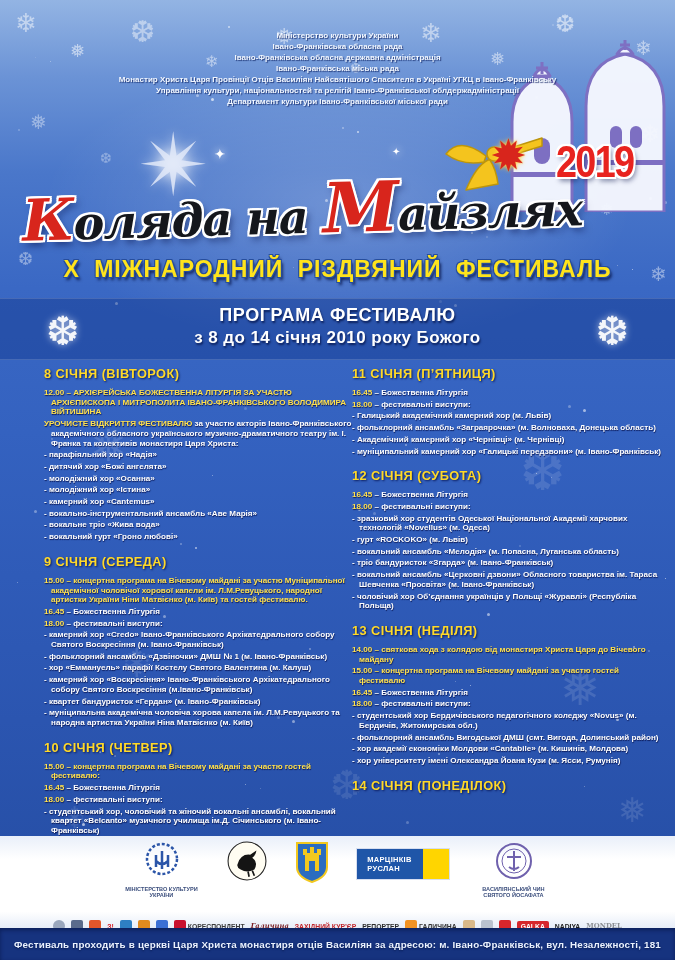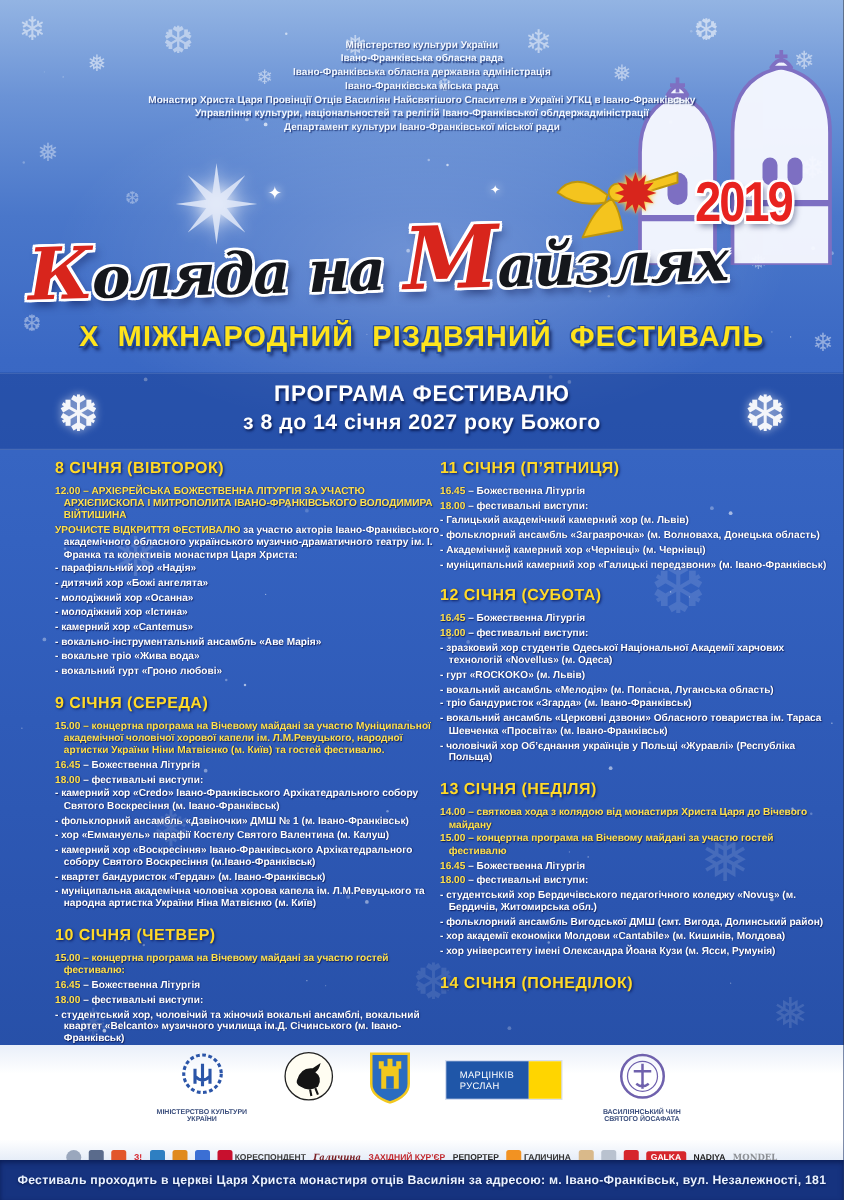--- a/index.html
+++ b/index.html
@@ -48,21 +48,21 @@
     text-shadow:1px 1px 2px rgba(8,22,86,.9);}
   .item{margin:0 0 2px 0;padding-left:7px;text-indent:-7px;font-size:8.1px;line-height:1.2;
     font-weight:bold;color:#fff;text-shadow:.5px .5px 1px rgba(8,18,76,.9);}
   .item .hl{color:#ffe14d;}
   .logo-band{position:absolute;left:0;top:836px;width:675px;height:92px;z-index:5;
     background:linear-gradient(180deg,#e9eff9,#ffffff 25%,#ffffff 82%,#e6edf8);}
   #sponsor-row{display:flex;justify-content:center;align-items:flex-start;gap:28px;height:58px;padding-top:5px;}
   .sponsor{display:flex;flex-direction:column;align-items:center;gap:1px;}
   .caption{font-size:5.6px;font-weight:bold;color:#3c4f7d;text-align:center;line-height:1.15;max-width:74px;}
   .mr-flag{display:flex;width:92px;height:30px;margin-top:8px;box-shadow:0 0 0 1px #d6def0;}
-  .mr-blue{background:#1f56a8;color:#fff;font-size:7.5px;font-weight:normal;flex:1;display:flex;flex-direction:column;
+  .mr-blue{background:#1f56a8;color:#fff;font-size:7.5px;font-weight:bold;flex:1;display:flex;flex-direction:column;
     align-items:center;justify-content:center;line-height:1.25;letter-spacing:.3px;}
   .mr-yellow{width:26px;background:#ffd500;}
   #media-row{display:flex;justify-content:center;align-items:center;gap:6px;height:24px;margin-top:15px;}
   .chip{display:inline-flex;align-items:center;gap:2px;}
   .chip .sq{width:12px;height:12px;border-radius:2px;display:inline-block;}
   .chip .sq.circle{border-radius:50%;}
   .chip .lbl{font-size:6.8px;font-weight:bold;white-space:nowrap;letter-spacing:0;}
   .footer{position:absolute;left:0;top:928px;width:675px;height:32px;background:#16337f;z-index:5;
     display:flex;align-items:center;justify-content:center;box-shadow:inset 0 2px 4px rgba(0,10,50,.5);}
   .footer span{color:#eaf2ff;font-size:9.8px;font-weight:bold;letter-spacing:.2px;text-shadow:0 1px 2px #081a4e;}
@@ -225,21 +225,21 @@
   <span class="star-red">✹</span>
   <div class="year">2019</div>
 
   <h1 class="title" id="festival-title"><span class="title-word"><span class="cap">К</span><span>оляда</span></span> <span class="title-word">на</span> <span class="title-word"><span class="cap">М</span><span>айзлях</span></span></h1>
 
   <h2 class="subtitle">X МІЖНАРОДНИЙ РІЗДВЯНИЙ ФЕСТИВАЛЬ</h2>
 
   <div class="band">
     <span class="band-flake left">❆</span>
     <div class="band-heading">ПРОГРАМА ФЕСТИВАЛЮ</div>
-    <div class="band-dates">з 8 до 14 січня 2027 року Божого</div>
+    <div class="band-dates">з 8 до 14 січня 2010 року Божого</div>
     <span class="band-flake right">❆</span>
   </div>
 
   <div class="col" id="col-0">
       <section class="day">
         <h3 class="day-title">8 СІЧНЯ (ВІВТОРОК)</h3>
         <p class="item"><span class="hl">12.00 – АРХІЄРЕЙСЬКА БОЖЕСТВЕННА ЛІТУРГІЯ ЗА УЧАСТЮ АРХІЄПИСКОПА І МИТРОПОЛИТА ІВАНО-ФРАНКІВСЬКОГО ВОЛОДИМИРА ВІЙТИШИНА</span></p>
         <p class="item"><span class="hl">УРОЧИСТЕ ВІДКРИТТЯ ФЕСТИВАЛЮ </span><span>за участю акторів Івано-Франківського академічного обласного українського музично-драматичного театру ім. І. Франка та колективів монастиря Царя Христа:</span></p>
         <p class="item"><span>- парафіяльний хор «Надія»</span></p>
         <p class="item"><span>- дитячий хор «Божі ангелята»</span></p>

